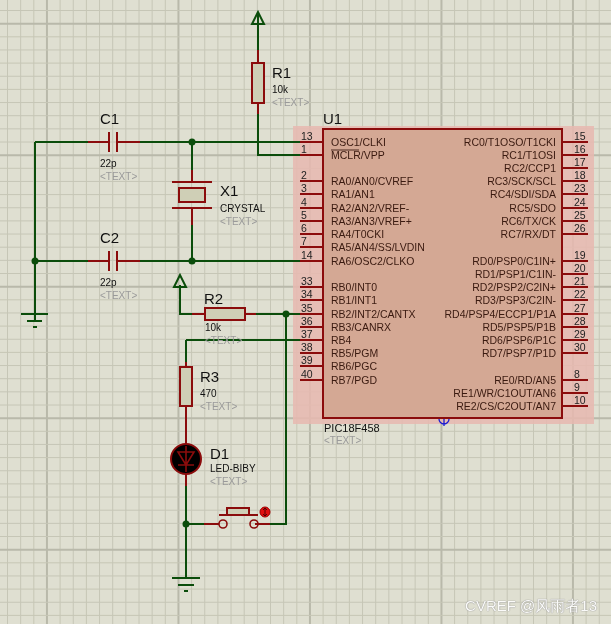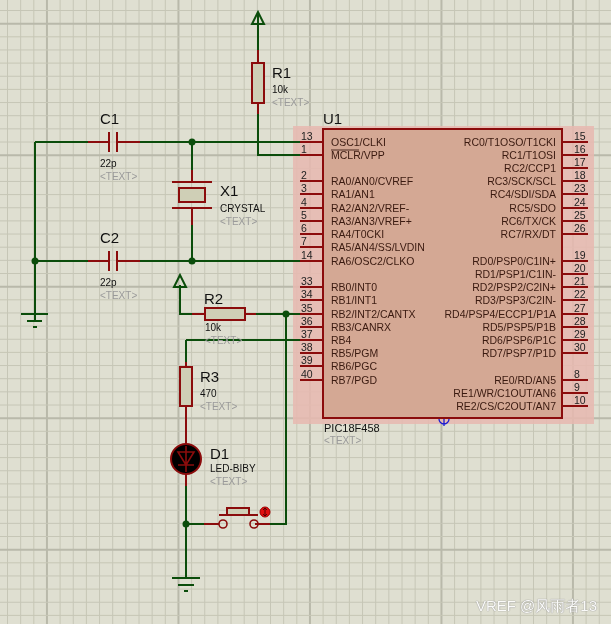--- a/index.html
+++ b/index.html
@@ -343,13 +343,13 @@
     <path class="lead" d="M204 524 H219 M255 524 H270"></path>
     <circle cx="223" cy="524" r="4" fill="none" stroke="#8b0c0c" stroke-width="1.6"></circle>
     <circle cx="254" cy="524" r="4" fill="none" stroke="#8b0c0c" stroke-width="1.6"></circle>
     <path class="lead" d="M219 515 H258"></path>
     <rect class="body" x="227" y="508" width="22" height="7"></rect>
     <circle cx="265" cy="512" r="5" fill="#e01010" stroke="#a00000" stroke-width="1"></circle>
     <path d="M265 508 V516 M263 510 L265 508 L267 510 M263 514 L265 516 L267 514" stroke="#300" stroke-width="0.8" fill="none"></path>
   </g>
 </svg>
 
-<div class="watermark">VREF @风雨者13</div>
+<div class="watermark">CVREF @风雨者13</div>
 
 </body></html>

